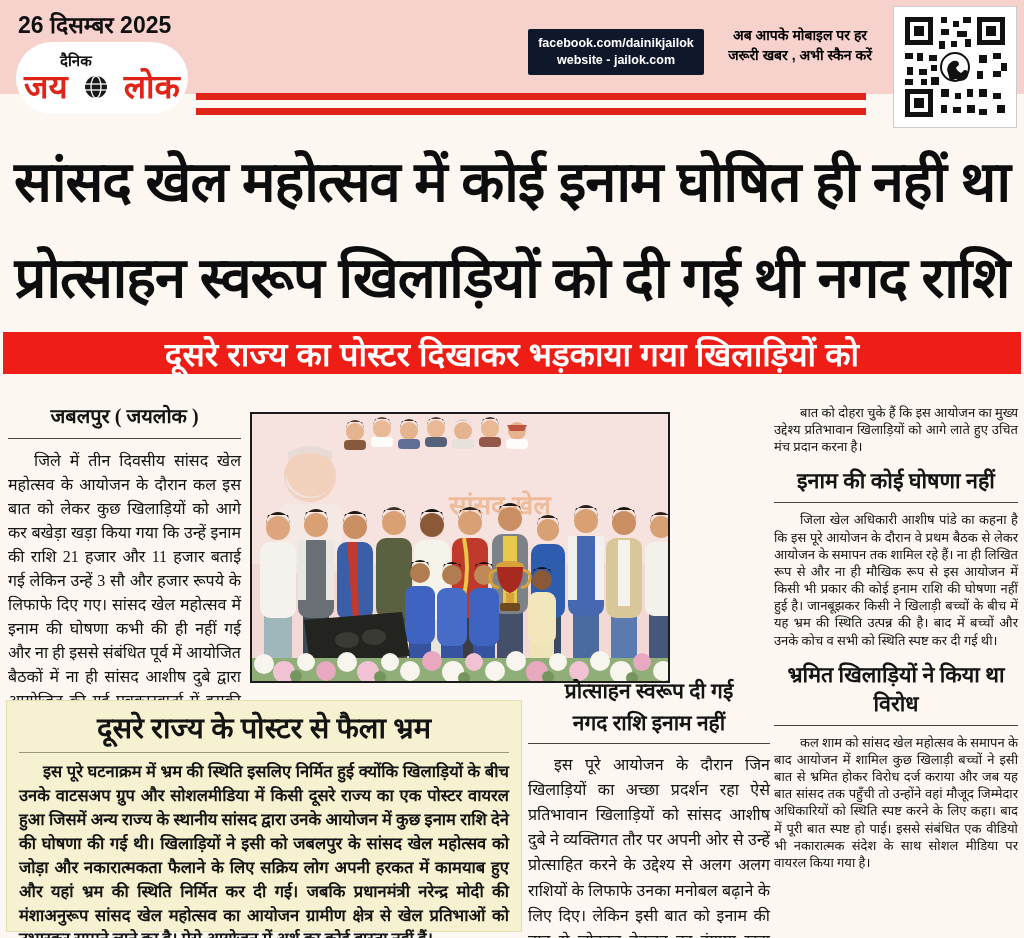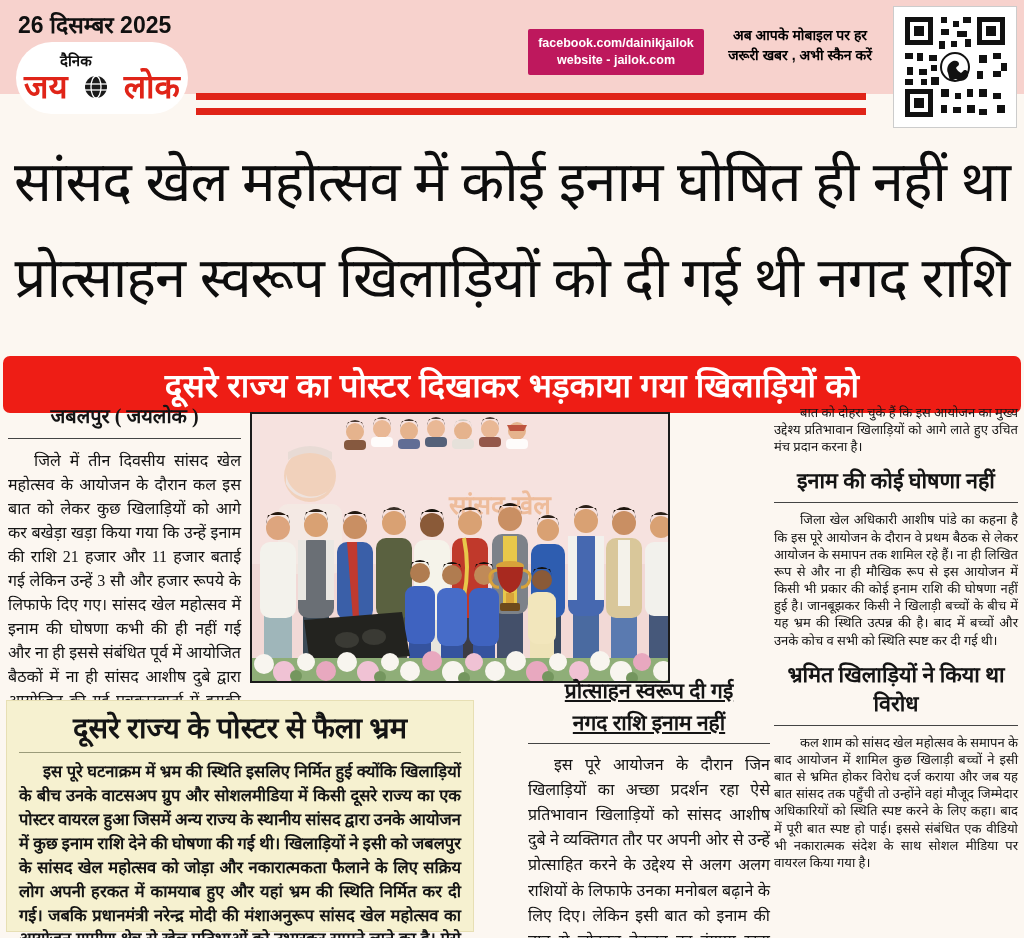--- a/index.html
+++ b/index.html
@@ -14,60 +14,60 @@
   
   .header{position:absolute;left:0;top:0;width:1024px;height:94px;background:#f7d2cd;}
   .date{position:absolute;left:18px;top:8px;font-size:23px;font-weight:800;color:#101010;}
   .masthead{position:absolute;left:16px;top:42px;width:172px;height:72px;background:#ffffff;
     border-radius:36px;display:flex;flex-direction:column;align-items:center;justify-content:center;}
   .masthead .tagline{font-size:15px;font-weight:700;color:#101010;align-self:flex-start;margin-left:44px;line-height:1;text-align:right;}
   .masthead .big{display:flex;align-items:center;gap:16px;line-height:1;margin-top:2px;}
   .masthead .big span{font-size:33px;font-weight:900;color:#e02418;}
   .redline{position:absolute;left:196px;width:670px;height:7px;background:#e02418;}
   .redline.one{top:93px;} .redline.two{top:108px;}
-  .socialbox{position:absolute;left:528px;top:29px;width:176px;height:46px;background:#be185d;
+  .socialbox{position:absolute;left:528px;top:29px;width:176px;height:46px;background:#0f172a;
     border-radius:2px;display:flex;flex-direction:column;align-items:center;justify-content:center;gap:2px;}
   .socialbox div{color:#ffffff;font-size:12.5px;font-weight:700;line-height:1.2;}
   .promo{position:absolute;left:700px;top:25px;width:200px;text-align:center;}
   .promo div{font-size:14px;font-weight:700;color:#000000;line-height:1.45;}
   .qr{position:absolute;left:893px;top:6px;width:122px;height:120px;background:#ffffff;
     border:1px solid #cccccc;display:flex;align-items:center;justify-content:center;}
 
   
   .headline{position:absolute;left:0;top:134px;width:1024px;text-align:center;}
-  .headline div{font-size:56px;line-height:96px;font-weight:400;color:#0d0d0d;letter-spacing:-1px;
+  .headline div{font-size:56px;line-height:96px;font-weight:700;color:#0d0d0d;letter-spacing:-1px;
     font-family:"Liberation Sans","DejaVu Sans",sans-serif;}
 
   
-  .banner{position:absolute;left:3px;top:356px;width:1018px;height:57px;background:#ee1d15;
-    display:flex;align-items:center;justify-content:center;border-radius:7px;}
+  .banner{position:absolute;left:3px;top:332px;width:1018px;height:42px;background:#ee1d15;
+    display:flex;align-items:center;justify-content:center;}
   .banner div{color:#ffffff;font-size:33px;font-weight:800;
     font-family:"Liberation Sans","DejaVu Sans",sans-serif;}
 
   
   .col-left{position:absolute;left:8px;top:402px;width:233px;}
   .dateline{font-size:20px;font-weight:800;text-align:center;padding-bottom:9px;border-bottom:1.5px solid #444;}
   .body-text{font-size:16px;line-height:1.5;text-align:justify;margin-top:10px;text-indent:26px;}
 
   .photo{position:absolute;left:250px;top:412px;width:420px;height:271px;border:2px solid #1b1b1b;
     box-sizing:border-box;overflow:hidden;background:#fca5a5;}
   .photo svg{display:block;}
 
   .col-mid{position:absolute;left:528px;top:676px;width:242px;}
-  .caption{font-size:21px;font-weight:800;text-align:center;line-height:1.5;text-decoration:underline;}
+  .caption{font-size:21px;font-weight:800;text-align:center;line-height:1.5;}
   .caption-rule{border-bottom:1.5px solid #444;margin-top:4px;}
   .col-mid .body-text{font-size:16px;line-height:1.57;margin-top:8px;}
 
   .col-right{position:absolute;left:774px;top:398px;width:244px;}
   .col-right .body-text{font-size:13px;line-height:1.32;margin-top:6px;}
   .subhead{font-size:21.5px;font-weight:800;text-align:center;margin-top:10px;padding-bottom:8px;
     border-bottom:1.5px solid #444;margin-bottom:8px;}
 
   
-  .boxstory{position:absolute;left:6px;top:700px;width:468px;height:232px;background:#f6f1d0;
+  .boxstory{position:absolute;left:6px;top:700px;width:516px;height:232px;background:#f6f1d0;
     border:1px solid #e7dfb4;box-sizing:border-box;padding:6px 12px 8px 12px;}
   .boxstory .title{font-size:29px;font-weight:900;text-align:center;padding-bottom:6px;
     border-bottom:1.5px solid #9b9b7a;}
   .boxstory .body{font-size:16.5px;line-height:1.45;font-weight:700;text-align:justify;margin-top:7px;text-indent:24px;}
 </style>
 </head>
 <body>
 
 <div class="header">
   <div class="date sans">26 दिसम्बर 2025</div>

